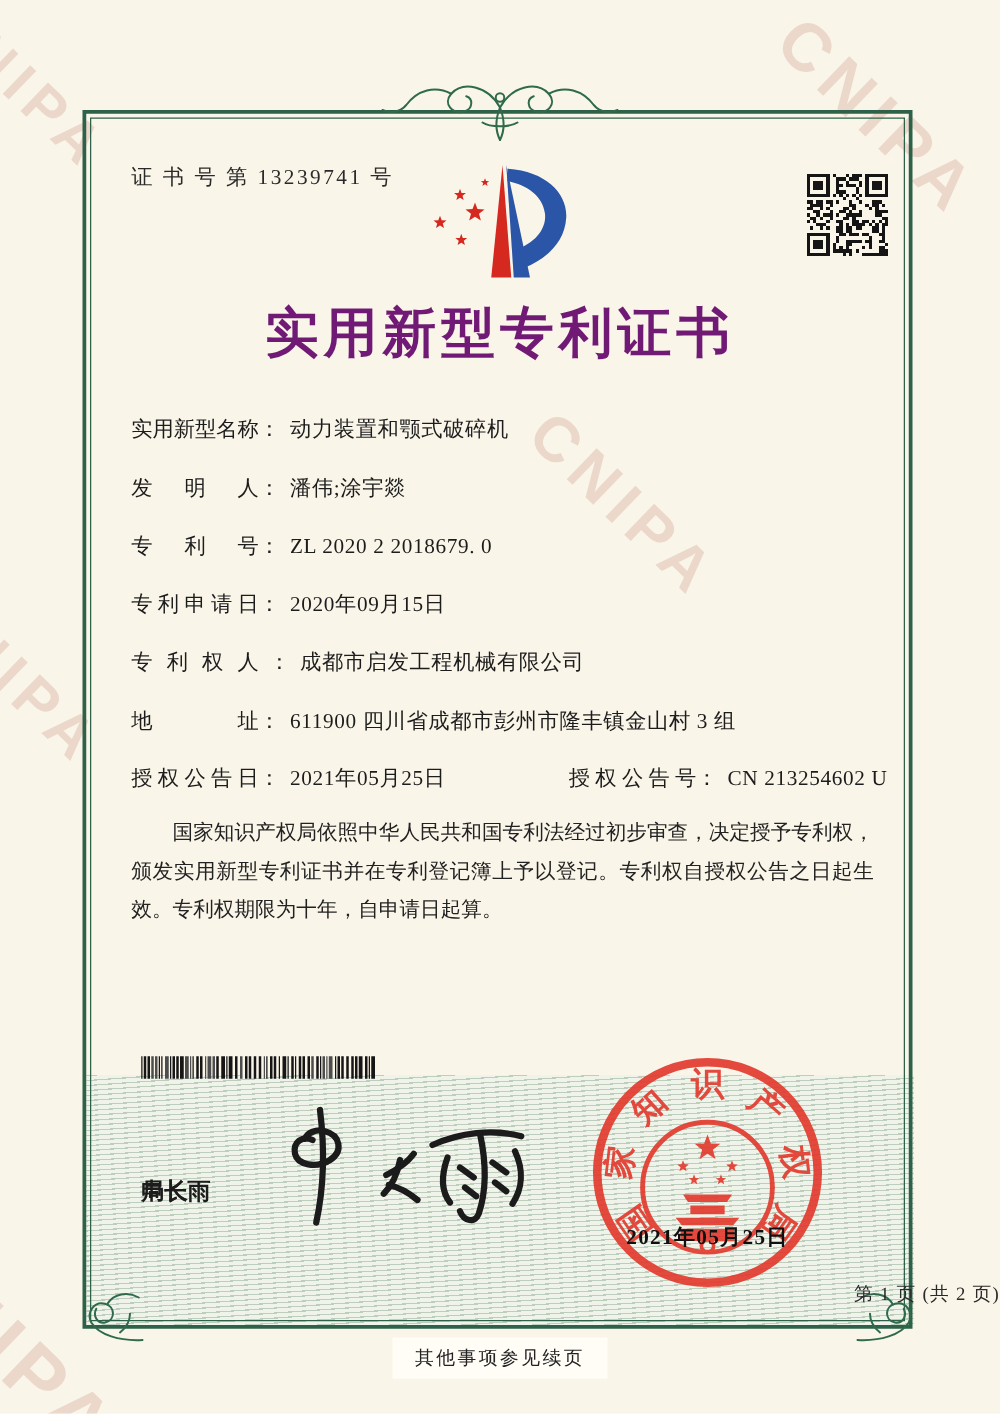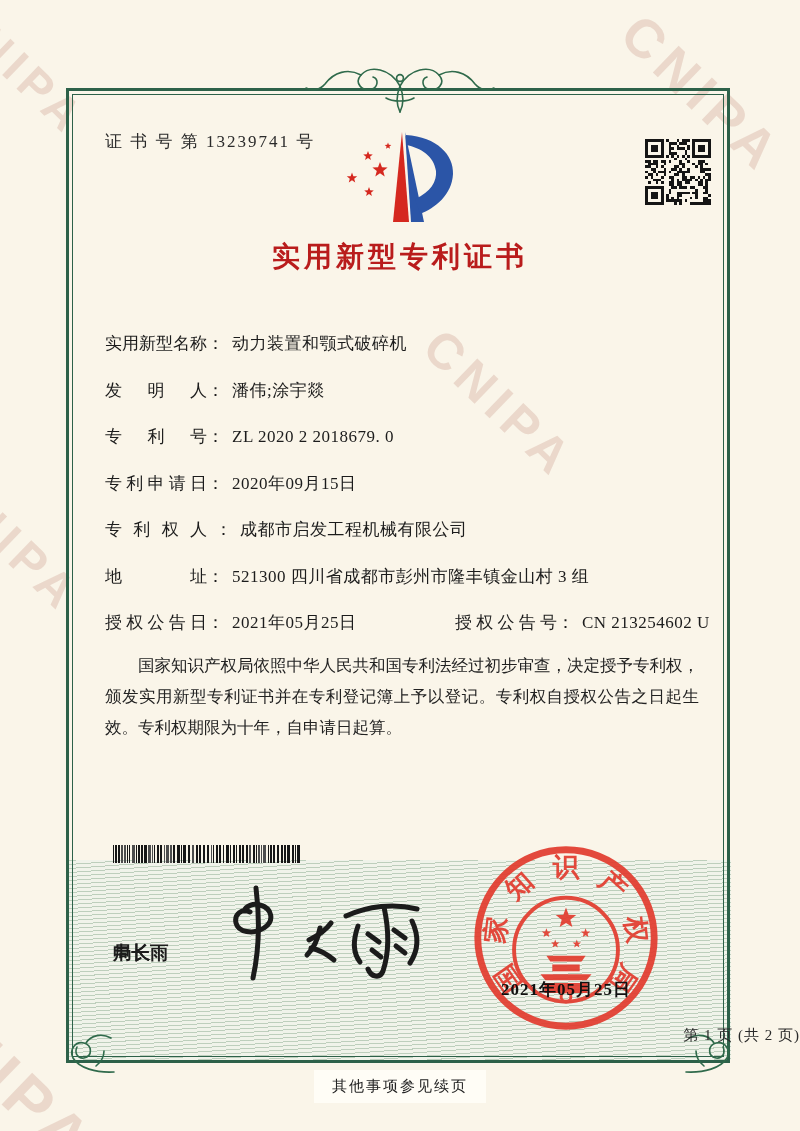--- a/index.html
+++ b/index.html
@@ -33,21 +33,21 @@
     position:absolute; z-index:3; left:66px; top:88px; width:664px; height:975px;
     border:3px solid #2d6149; box-sizing:border-box; pointer-events:none;
   }
   .frame::after{content:''; position:absolute; inset:3px; border:1px solid #2d6149;}
   .content{position:absolute; z-index:4; inset:0;}
   .certno{position:absolute; left:105px; top:130px; font-size:17px; letter-spacing:2px; color:#2a2a2a;}
   .logo{position:absolute; left:336px; top:128px;}
   .qr{position:absolute; left:644px; top:138px;}
   .title{
     position:absolute; left:0; right:0; top:238px; text-align:center;
-    font-size:28px; font-weight:700; letter-spacing:4px; color:#b91c1c;
+    font-size:43px; font-weight:700; letter-spacing:4px; color:#701a75;
   }
   .fields{position:absolute; left:105px; top:332px; width:600px; font-size:17px;}
   .frow{height:46.5px; position:relative; white-space:nowrap;}
   .flabel{display:inline-block; width:102px; text-align:justify; text-align-last:justify; vertical-align:top;}
   .fcolon{display:inline-block; margin-right:8px;}
   .fvalue{letter-spacing:.5px;}
   .fgroup2{position:absolute; left:350px; top:0;}
   .bodytext{
     position:absolute; left:105px; top:650px; width:594px;
     font-size:16.5px; line-height:31px; text-align:justify; color:#222;
@@ -357,21 +357,21 @@
       <div class="frow">
         <span class="flabel">专利号</span><span class="fcolon">：</span><span class="fvalue">ZL 2020 2 2018679. 0</span>
       </div>
       <div class="frow">
         <span class="flabel">专利申请日</span><span class="fcolon">：</span><span class="fvalue">2020年09月15日</span>
       </div>
       <div class="frow">
         <span class="flabel">专利权人</span><span class="fcolon"></span><span class="fcolon">：</span><span class="fvalue">成都市启发工程机械有限公司</span>
       </div>
       <div class="frow">
-        <span class="flabel">地址</span><span class="fcolon">：</span><span class="fvalue">521300 四川省成都市彭州市隆丰镇金山村 3 组</span>
+        <span class="flabel">地址</span><span class="fcolon">：</span><span class="fvalue">611900 四川省成都市彭州市隆丰镇金山村 3 组</span>
       </div>
       <div class="frow">
         <span class="flabel">授权公告日</span><span class="fcolon">：</span><span class="fvalue">2021年05月25日</span>
         <span class="fgroup2">
           <span class="flabel">授权公告号</span><span class="fcolon">：</span><span class="fvalue">CN 213254602 U</span>
         </span>
       </div>
     </div>
 
     <div class="bodytext">

